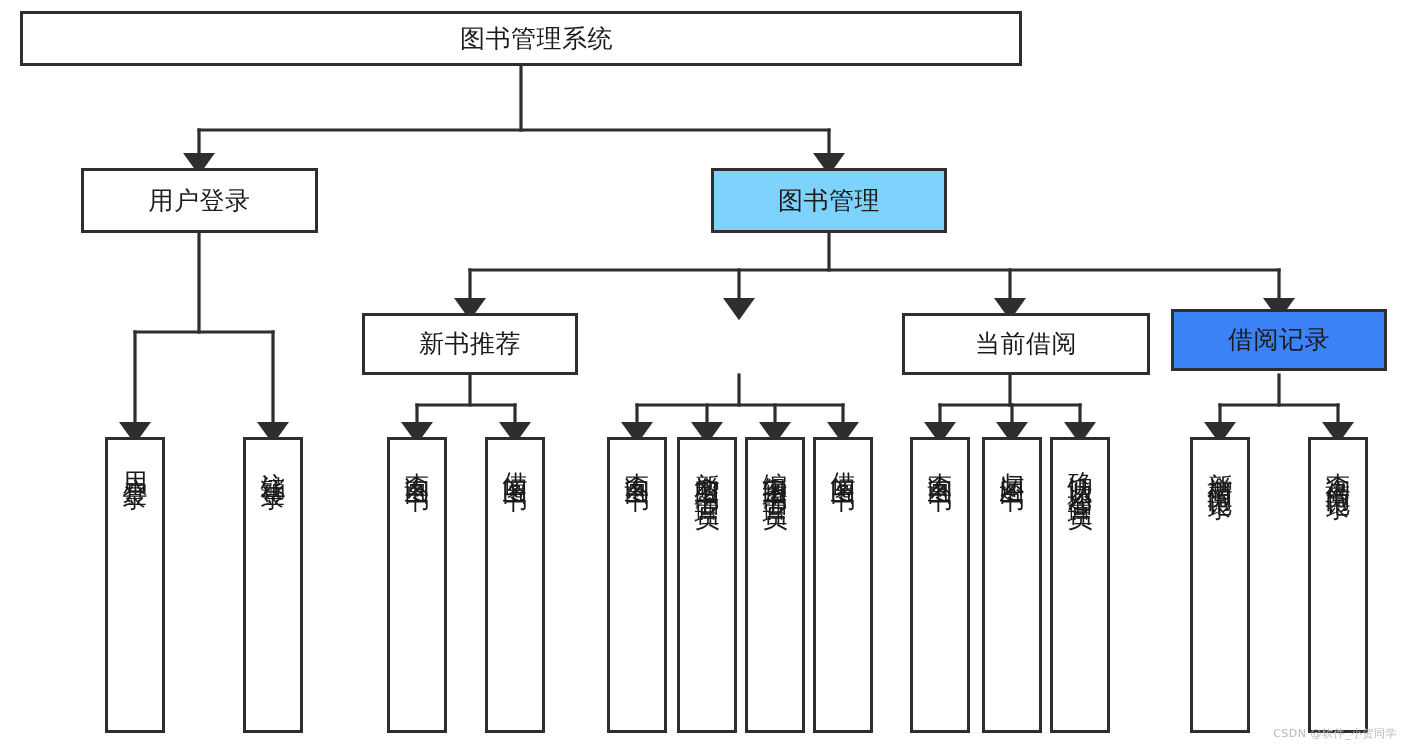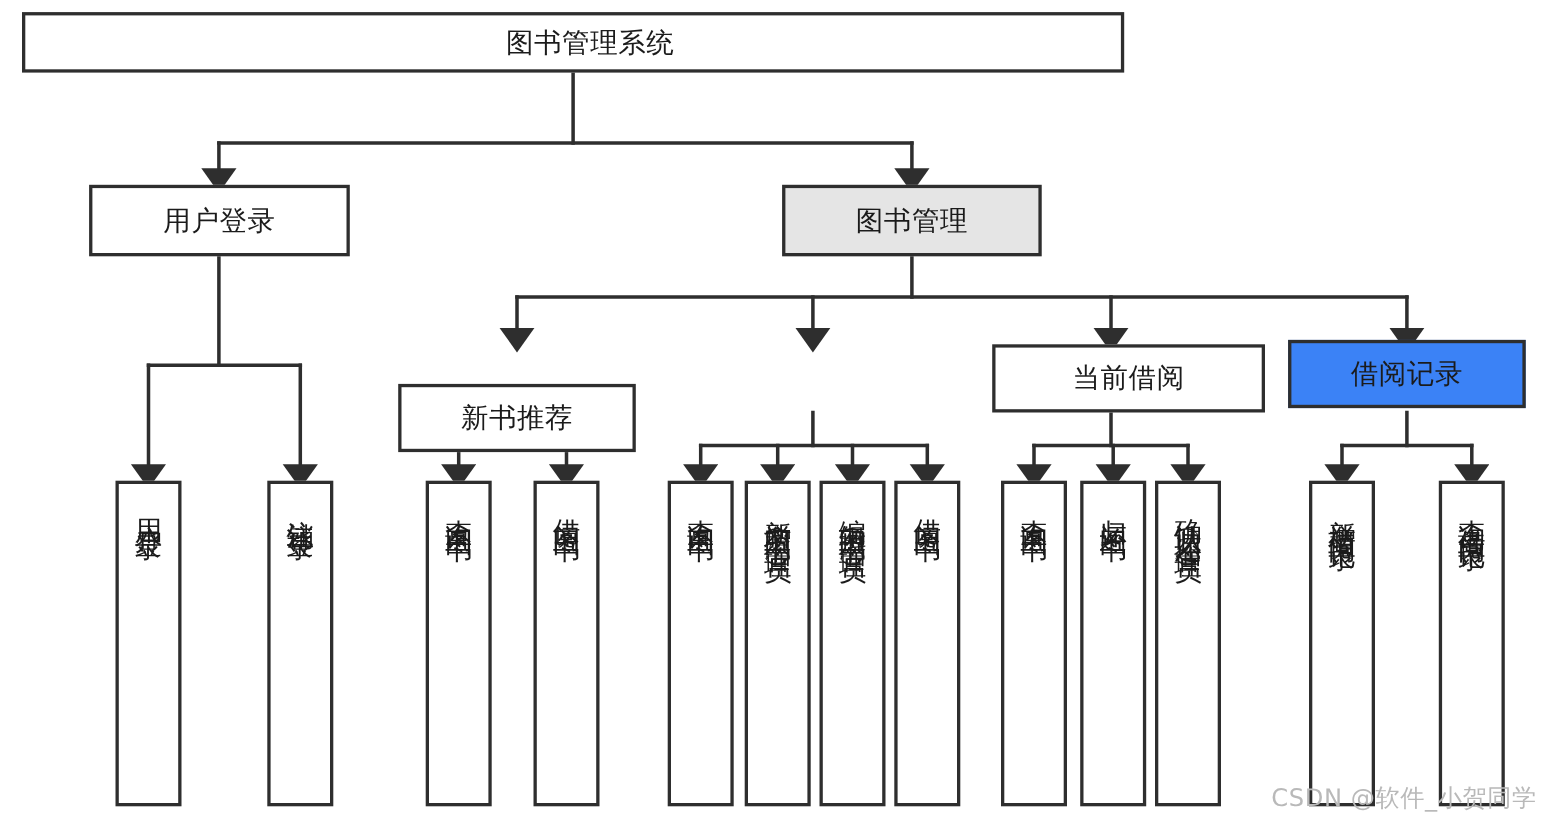--- a/index.html
+++ b/index.html
@@ -59,21 +59,21 @@
     text-orientation: upright;
     font-size: 25px;
     line-height: 1;
     letter-spacing: 5px;
     white-space: nowrap;
   }
   .watermark {
     position: absolute;
     right: 8px;
     bottom: 6px;
-    font-size: 22px;
+    font-size: 11px;
     color: #b9b9b9;
     letter-spacing: 0.5px;
     white-space: nowrap;
     pointer-events: none;
   }
 </style>
 </head>
 <body>
 
 <div id="diagram-root">
@@ -128,25 +128,25 @@
     </g>
   </svg>
 
   <div class="node-box horizontal root" style="left: 20px; top: 11px; width: 1002px; height: 55px; border-color: rgb(46, 46, 46); background: rgb(255, 255, 255); color: rgb(27, 27, 27); padding-left: 31px;">
     <span class="node-label">图书管理系统</span>
   </div>
 
   <div class="node-box horizontal" style="left: 81px; top: 168px; width: 237px; height: 65px; border-color: rgb(46, 46, 46); background: rgb(255, 255, 255); color: rgb(27, 27, 27);">
     <span class="node-label">用户登录</span>
   </div>
-  <div class="node-box horizontal" style="left: 711px; top: 168px; width: 236px; height: 65px; border-color: rgb(46, 46, 46); background: #e5e5e5; color: rgb(27, 27, 27);">
+  <div class="node-box horizontal" style="left: 711px; top: 168px; width: 236px; height: 65px; border-color: rgb(46, 46, 46); background: #7dd3fc; color: rgb(27, 27, 27);">
     <span class="node-label">图书管理</span>
   </div>
 
-  <div class="node-box horizontal" style="left: 362px; top: 313px; width: 216px; height: 62px; border-color: rgb(46, 46, 46); background: rgb(255, 255, 255); color: rgb(27, 27, 27); margin-top: 36px;">
+  <div class="node-box horizontal" style="left: 362px; top: 313px; width: 216px; height: 62px; border-color: rgb(46, 46, 46); background: rgb(255, 255, 255); color: rgb(27, 27, 27);">
     <span class="node-label">新书推荐</span>
   </div>
   <div class="node-box horizontal" style="left: 902px; top: 313px; width: 248px; height: 62px; border-color: rgb(46, 46, 46); background: rgb(255, 255, 255); color: rgb(27, 27, 27);">
     <span class="node-label">当前借阅</span>
   </div>
   <div class="node-box horizontal" style="left: 1171px; top: 309px; width: 216px; height: 62px; border-color: rgb(46, 46, 46); background: #3b82f6; color: rgb(27, 27, 27);">
     <span class="node-label">借阅记录</span>
   </div>
 
   <div class="node-box vertical" style="left: 105px; top: 437px; width: 60px; height: 296px; border-color: rgb(46, 46, 46); background: rgb(255, 255, 255); color: rgb(27, 27, 27);">

